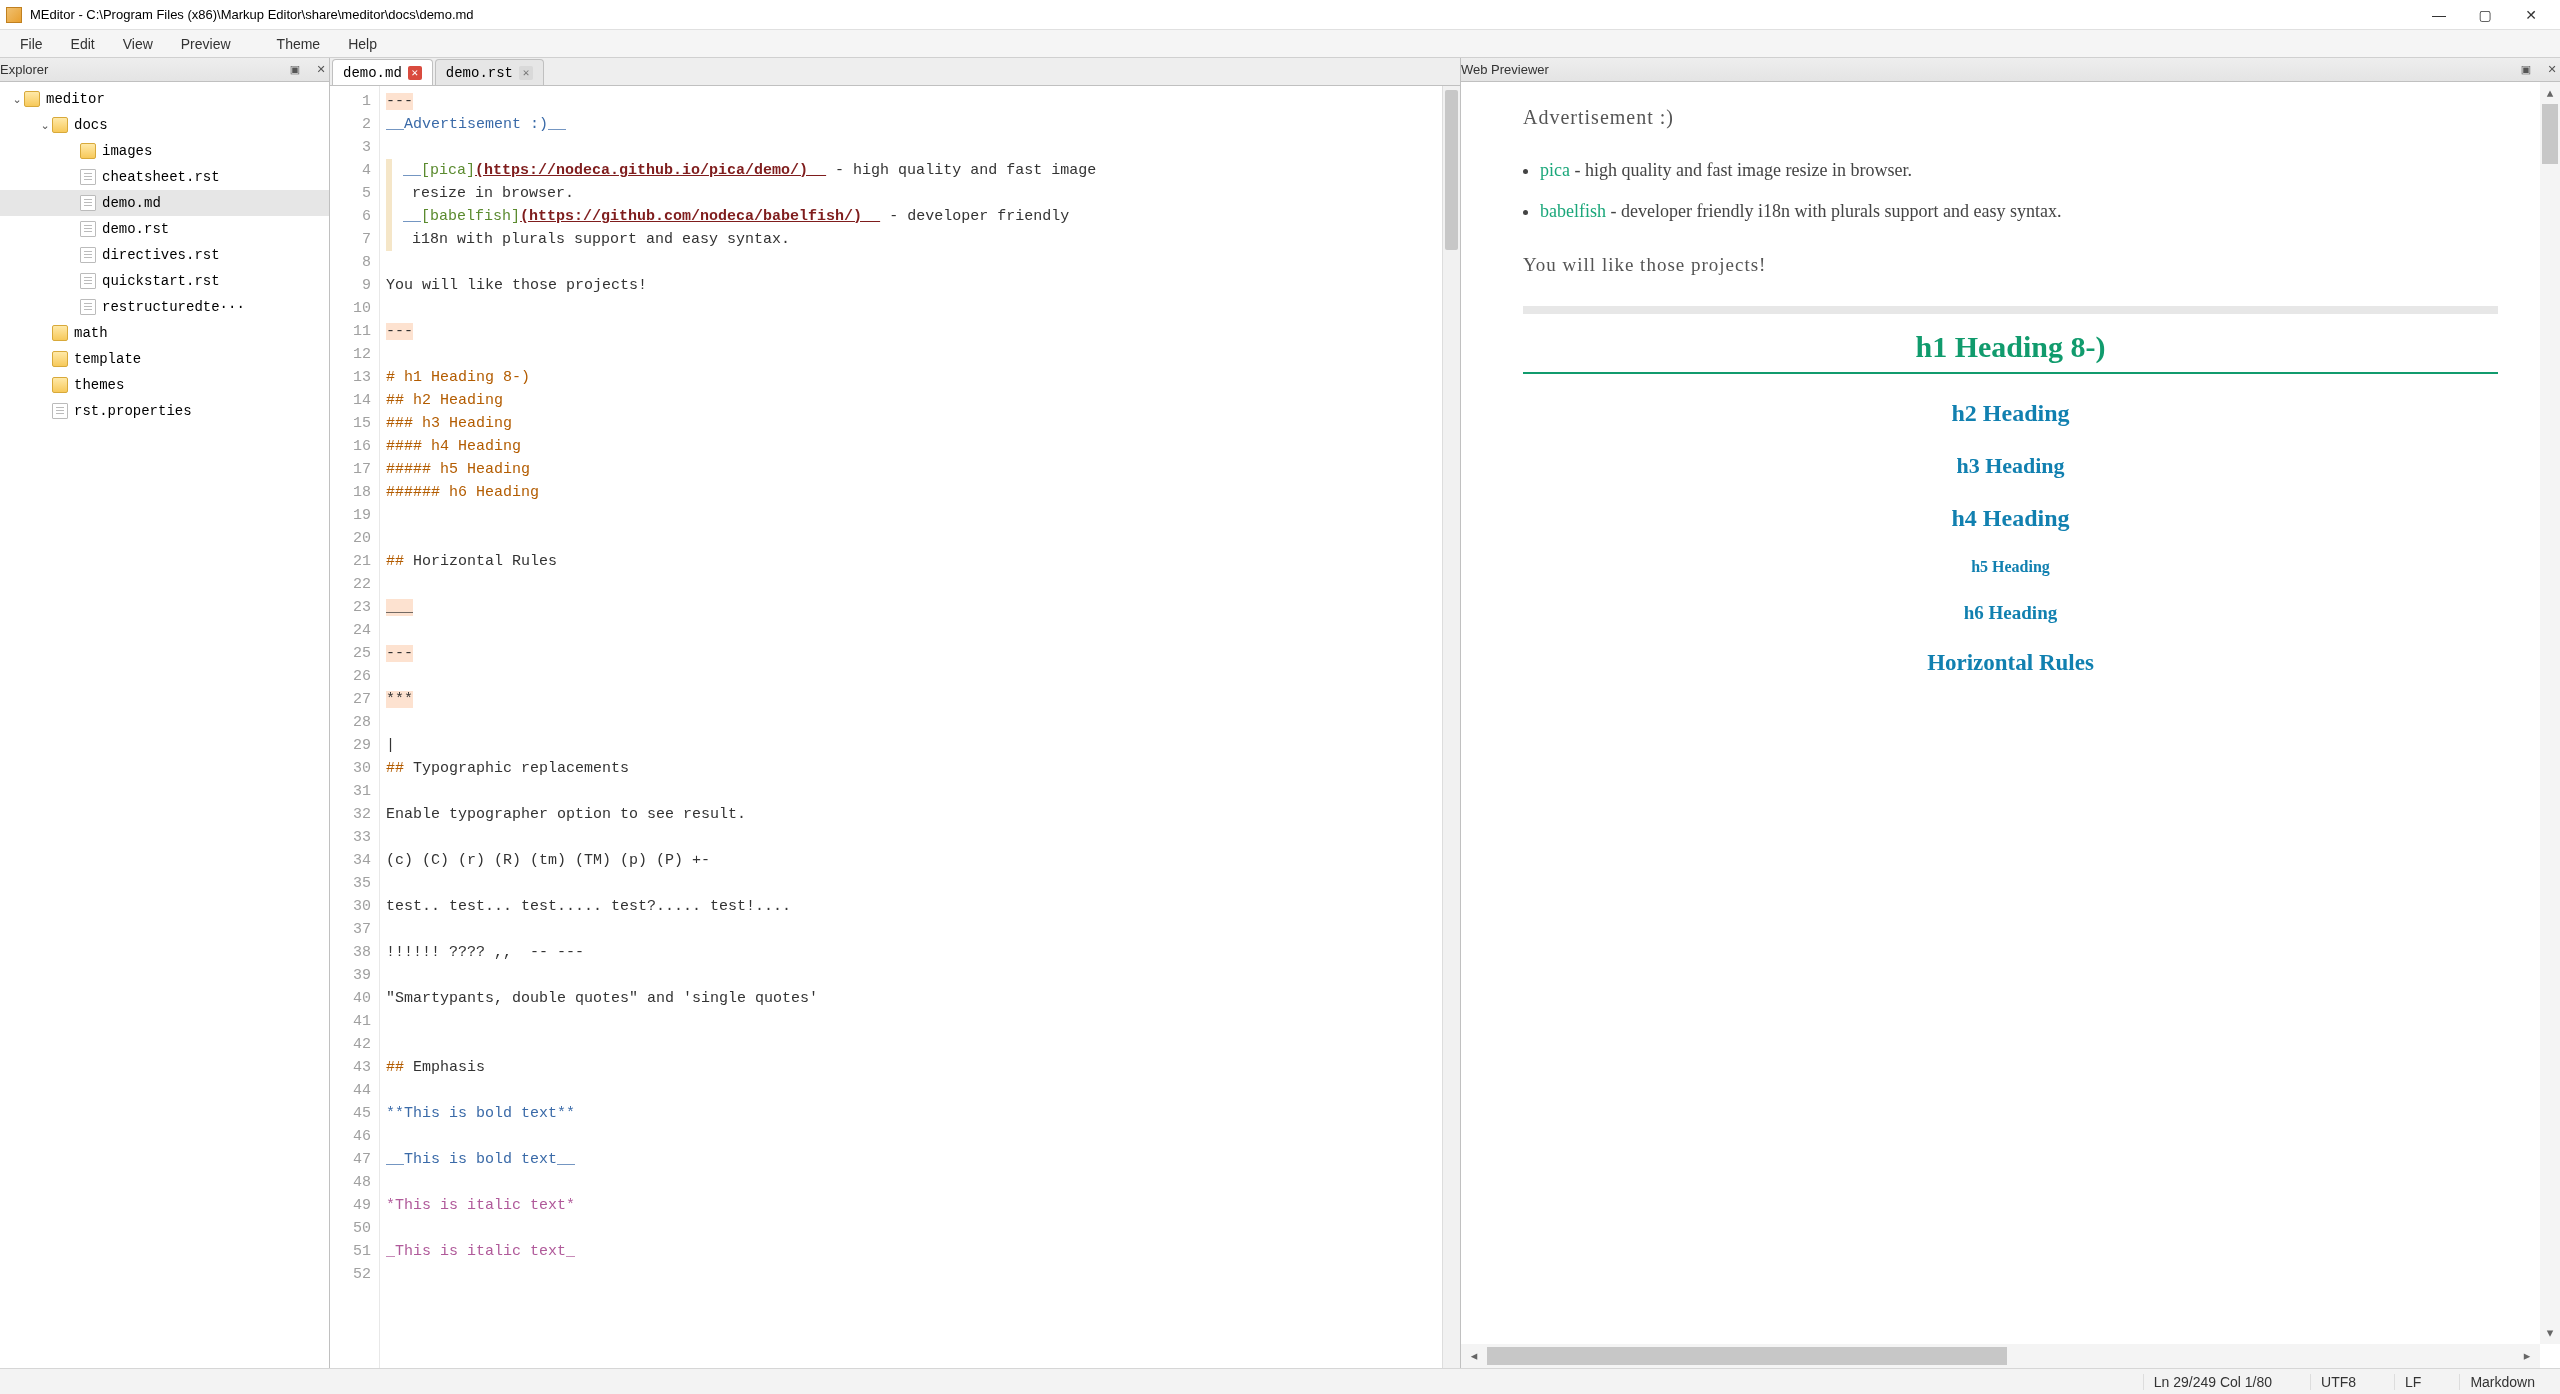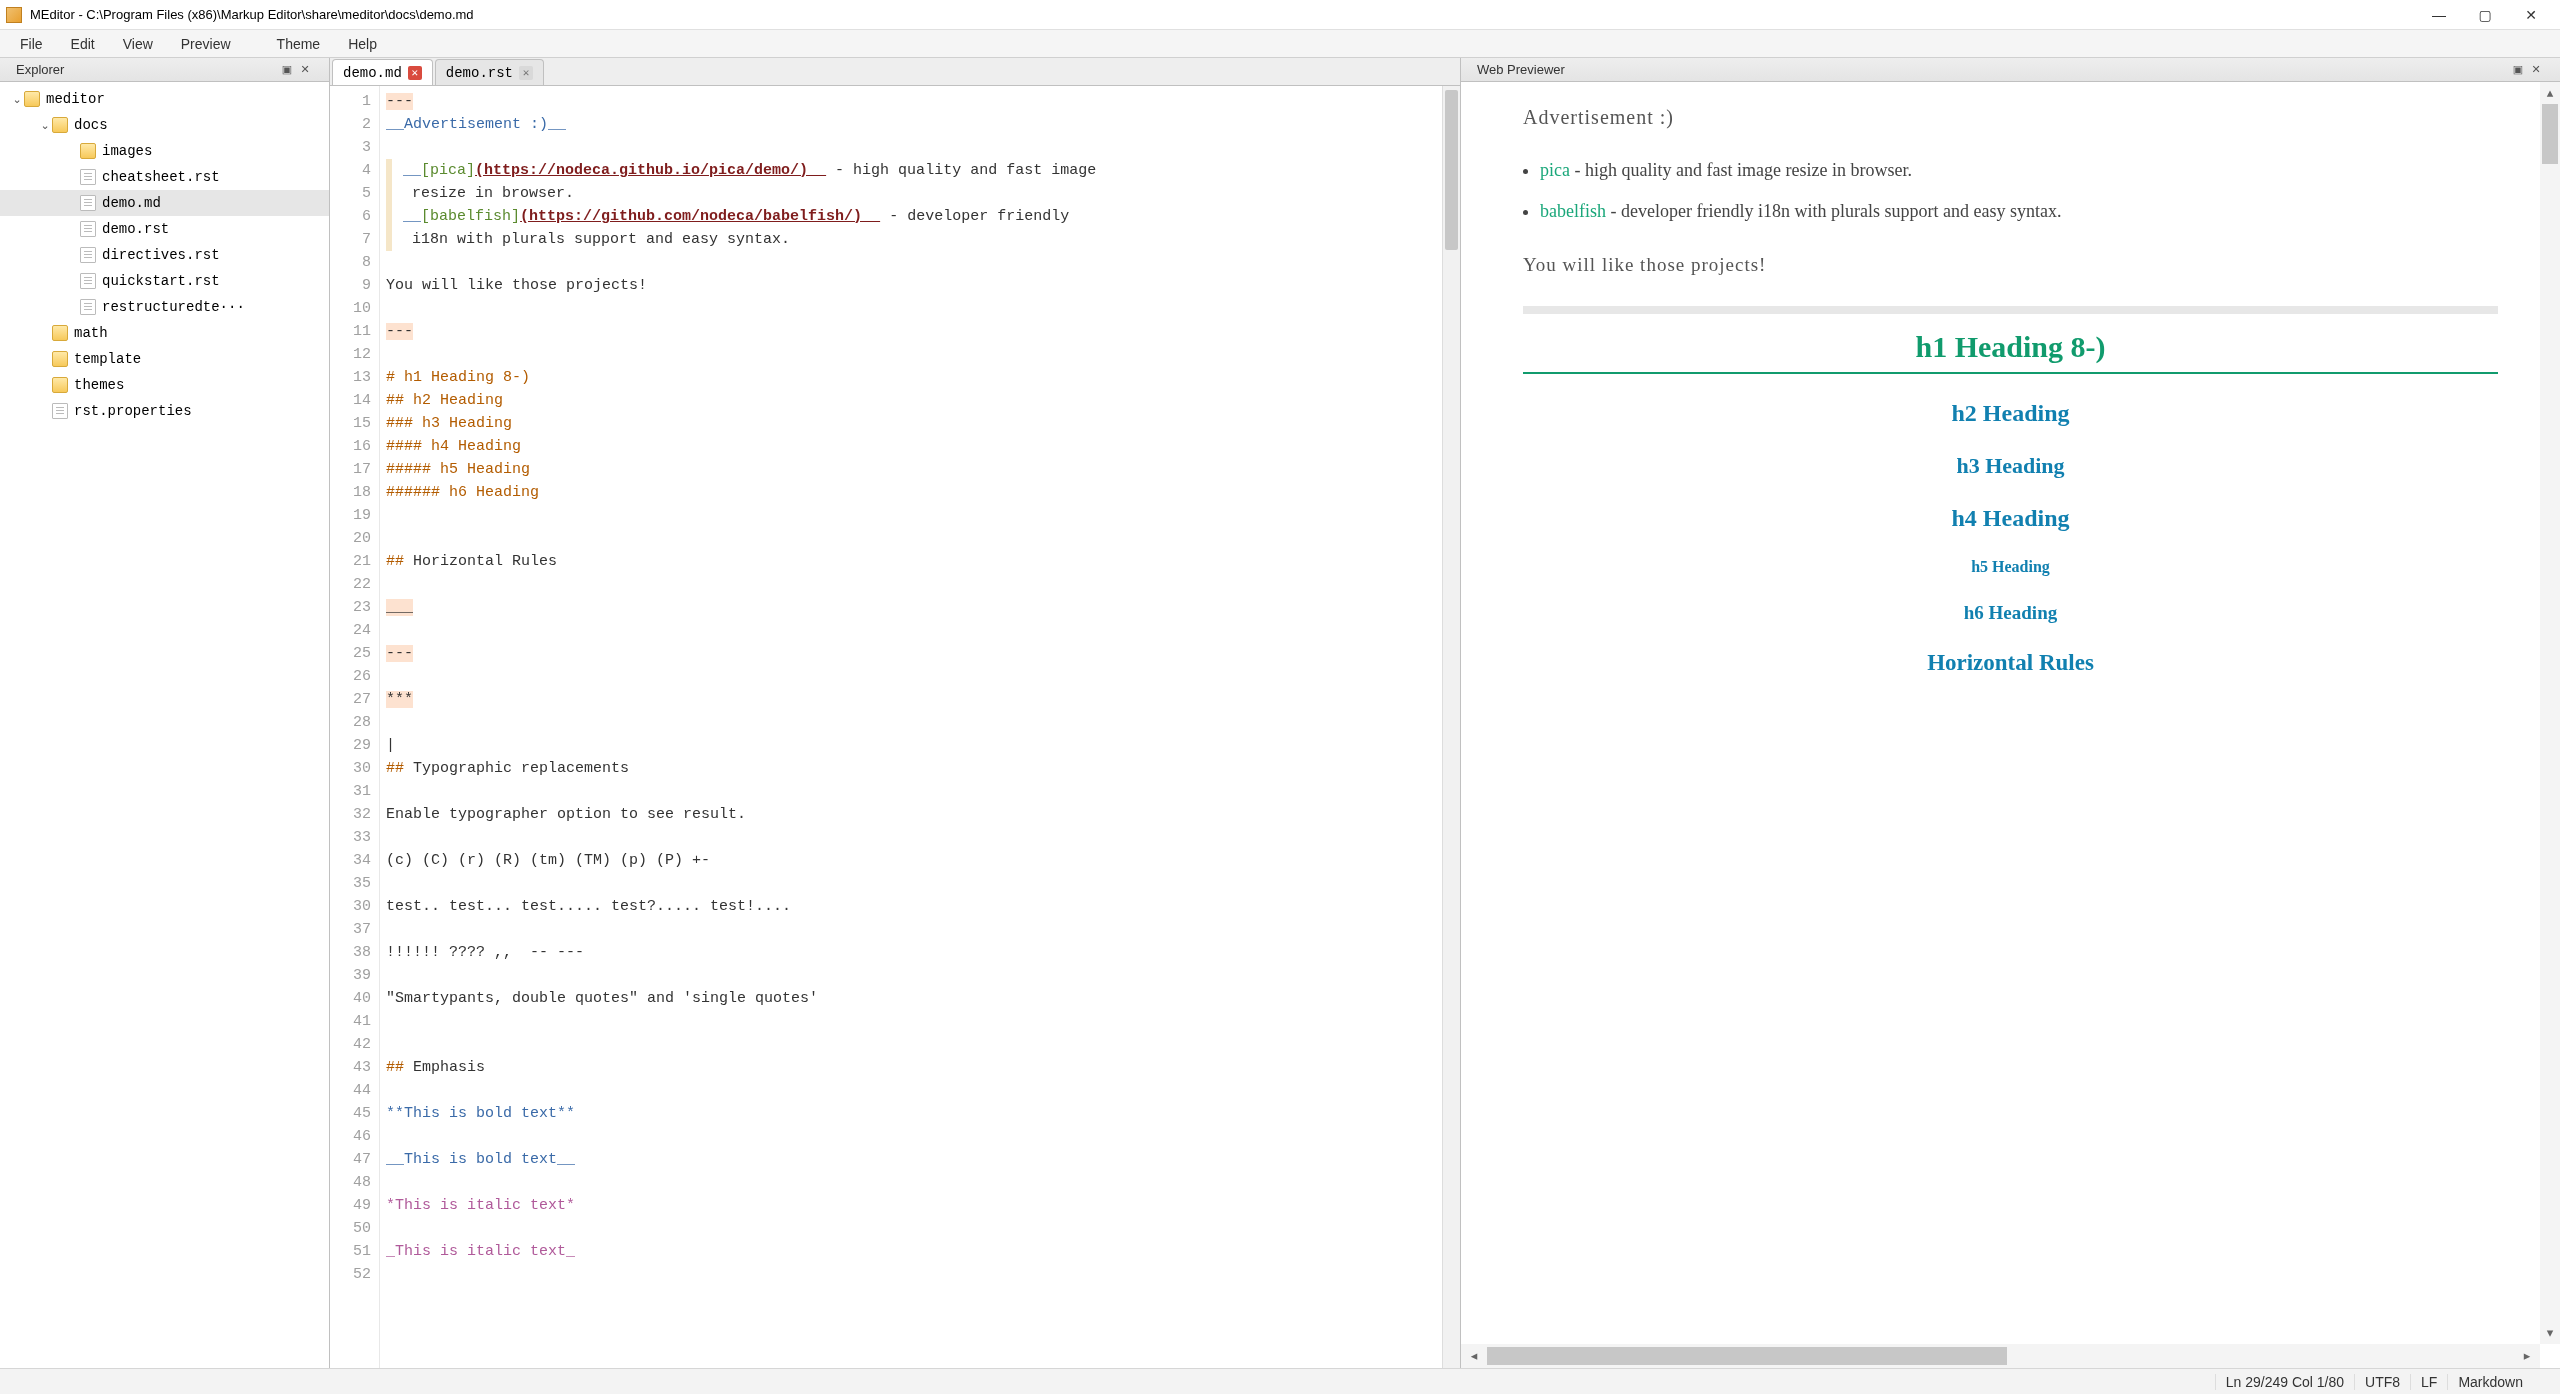--- a/index.html
+++ b/index.html
@@ -62,23 +62,24 @@
   flex-direction: column;
   border-right: 1px solid #c0c0c0;
   background: #fff;
 }
 .panel-header {
   height: 24px;
   background: linear-gradient(#eeeeee,#e4e4e4);
   border-bottom: 1px solid #c0c0c0;
   display: flex;
   align-items: center;
-  padding: 0 16px;
+  padding: 0 0;
   font-size: 13px;
   color: #333;
+  gap: 8px;
 }
 .panel-header .spacer { flex: 1; }
 .panel-header .ph-btn {
   width: 16px; height:16px;
   display:flex;align-items:center;justify-content:center;
   font-size:11px;color:#555;margin-left:2px;
 }
 .tree {
   flex: 1;
   overflow: auto;
@@ -228,21 +229,21 @@
   position:absolute;left:0;right:20px;bottom:0;height:24px;background:#f4f4f4;display:flex;align-items:center;
 }
 .pv-hscroll .lft,.pv-hscroll .rgt{width:26px;text-align:center;color:#666;}
 .pv-hscroll .htrack{flex:1;position:relative;height:100%;}
 .pv-hscroll .hthumb{position:absolute;top:3px;bottom:3px;left:0;width:520px;background:#c7c7c7;}
 
 
 .statusbar{
   height:26px;background:#f3f3f3;border-top:1px solid #d6d6d6;
   display:flex;align-items:center;justify-content:flex-end;
-  font-size:14px;color:#333;padding:0 27px;
+  font-size:14px;color:#333;padding:0 15px;gap:28px;
 }
 .statusbar .cell{padding:0 10px;border-left:1px solid #ddd;}
 </style>
 </head>
 <body>
 
 <div class="titlebar">
   <div class="app-icon"></div>
   <div class="title">MEditor - C:\Program Files (x86)\Markup Editor\share\meditor\docs\demo.md</div>
   <div class="win-controls">

